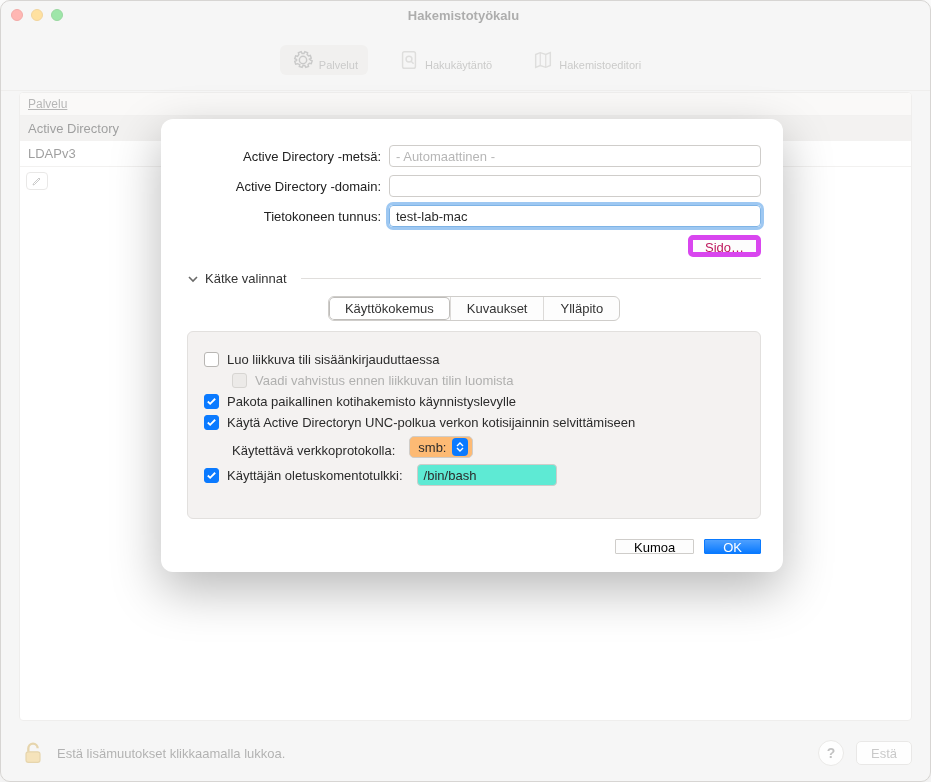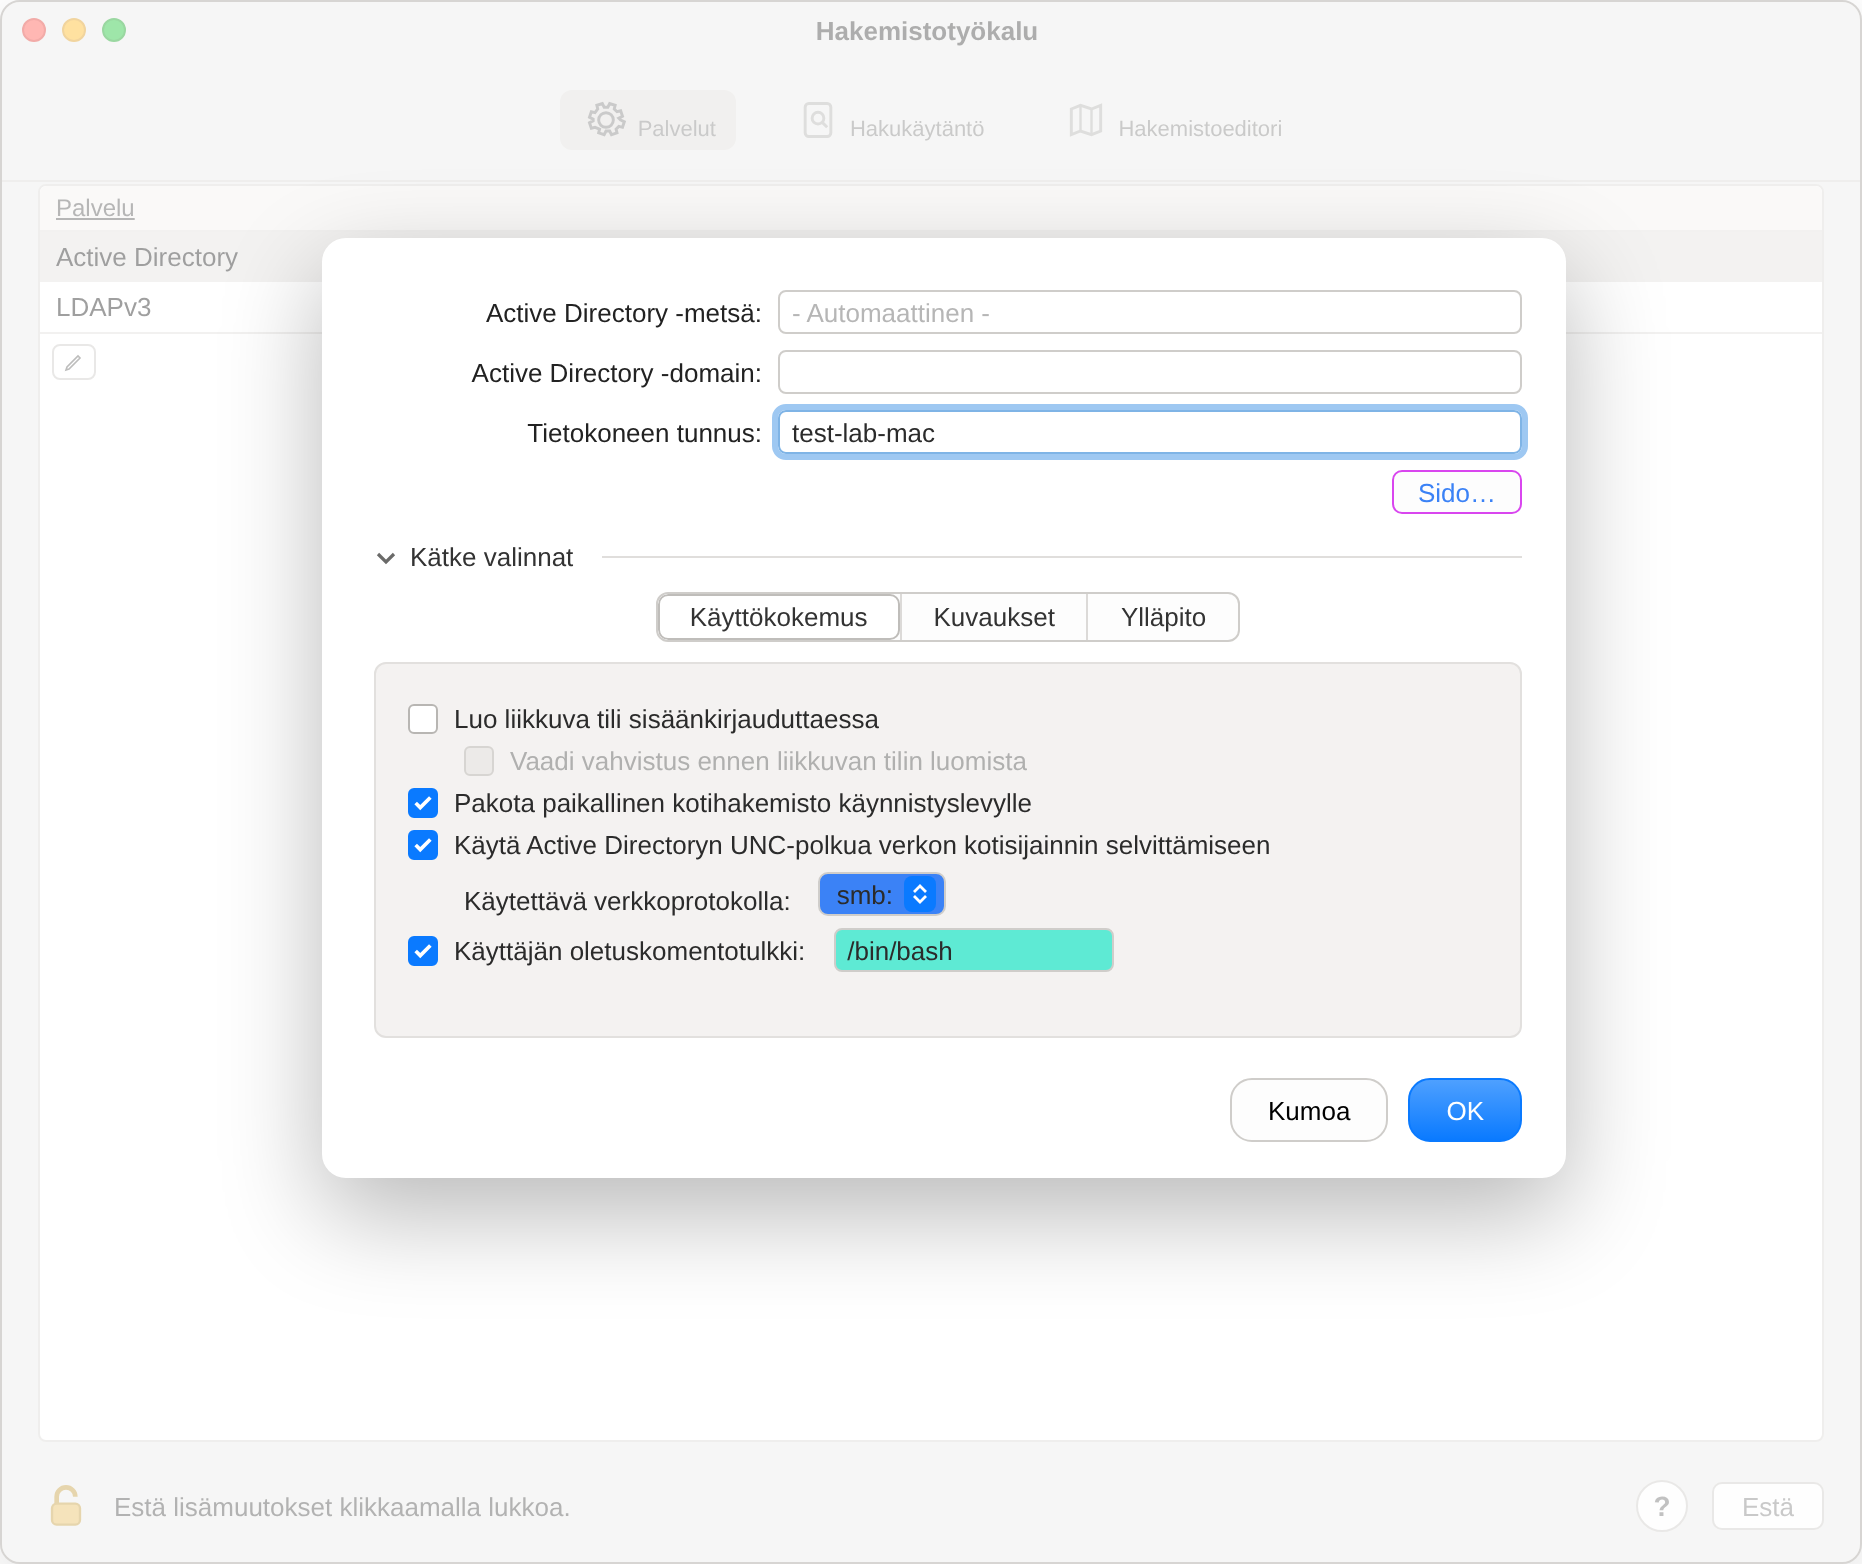--- a/index.html
+++ b/index.html
@@ -34,42 +34,42 @@
 
   
   .dim { position:absolute; inset:0; background:rgba(255,255,255,0.55); }
   .sheet { position:absolute; top:118px; left:160px; width:622px; background:#fff; border-radius:12px; box-shadow: 0 18px 50px rgba(0,0,0,.28); padding: 26px 22px 18px 26px; }
   .form-row { display:flex; align-items:center; margin-bottom:8px; }
   .form-row label { width: 202px; text-align:right; padding-right:8px; color:#222; }
   .form-row .field { flex:1; height:22px; border:1px solid #cfcdca; border-radius:4px; background:#fff; padding:2px 6px; font-size:13px; display:flex; align-items:center; }
   .form-row .field.placeholder { color:#b6b6b6; }
   .form-row .field.focus { outline:3px solid #9ec8f2; border-color:#7fb4e6; }
   .bind-row { display:flex; justify-content:flex-end; margin:6px 0 14px 0; }
-  .bind-btn { height:22px; padding:0 12px; border:1px solid #d946ef; border-radius:5px; background:#fdfdfd; color:#3b82f6; font-size:13px; }
+  .bind-btn { height:22px; padding:0 12px; border:5px solid #d946ef; border-radius:5px; background:#fdfdfd; color:#be185d; font-size:13px; }
   .disclose { display:flex; align-items:center; gap:6px; margin:6px 0 10px 0; color:#333; }
   .disclose hr { flex:1; border:none; border-top:1px solid #e0dedc; margin-left:8px; }
   .chev { width:12px; height:12px; }
   .seg { display:flex; justify-content:center; margin-bottom:10px; }
   .seg-inner { display:flex; border:1px solid #cfcdca; border-radius:6px; overflow:hidden; background:#fdfdfd; }
   .seg-inner button { border:none; background:transparent; padding:4px 16px; font-size:13px; color:#333; }
   .seg-inner button + button { border-left:1px solid #dcdad8; }
   .seg-inner button.active { background:#fff; box-shadow: inset 0 0 0 1px #bfbdba; border-radius:5px; }
   .options { border:1px solid #e2e0de; border-radius:6px; background:#f4f2f1; padding:14px 16px 26px 16px; }
   .opt { display:flex; align-items:center; gap:8px; margin:6px 0; font-size:13px; }
   .opt.indent { padding-left:28px; color:#b0b0af;align-items:flex-end; }
   .chk { width:15px; height:15px; border:1px solid #b8b6b3; border-radius:3px; background:#fff; display:flex; align-items:center; justify-content:center; flex:0 0 auto; }
   .chk.on { background:#0a7aff; border-color:#0a7aff; }
   .chk.on svg { width:11px; height:11px; }
   .chk.disabled { background:#eceae8; border-color:#d7d5d2; }
-  .sel { display:inline-flex; align-items:center; border:1px solid #cfcdca; border-radius:5px; background:#3b82f6; height:22px; padding:0 4px 0 8px; margin-left:6px; }
+  .sel { display:inline-flex; align-items:center; border:1px solid #cfcdca; border-radius:5px; background:#fdba74; height:22px; padding:0 4px 0 8px; margin-left:6px; }
   .sel .arrows { width:16px; height:18px; background:#0a7aff; border-radius:4px; margin-left:6px; display:flex; flex-direction:column; align-items:center; justify-content:center; }
   .sel .arrows svg { width:8px; height:6px; }
   .txt { border:1px solid #cfcdca; border-radius:4px; background:#5eead4; height:22px; padding:0 6px; font-size:13px; margin-left:6px; width:140px; display:inline-flex; align-items:center; }
   .sheet-actions { display:flex; justify-content:flex-end; gap:10px; margin-top:20px; }
-  .btn { height:32px; padding:0 18px; border:1px solid #cfcdca; border-radius:11px; background:#fdfdfd; font-size:13px; }
+  .btn { height:15px; padding:0 18px; border:1px solid #cfcdca; border-radius:1px; background:#fdfdfd; font-size:13px; }
   .btn.primary { background: linear-gradient(#4ea0ff,#0a7aff); border-color:#0a7aff; color:#fff; font-weight:500; }
 </style>
 </head>
 <body>
 
 <div class="window">
   <div class="titlebar">
     <div class="traffic">
       <span class="t-close"></span>
       <span class="t-min"></span>

